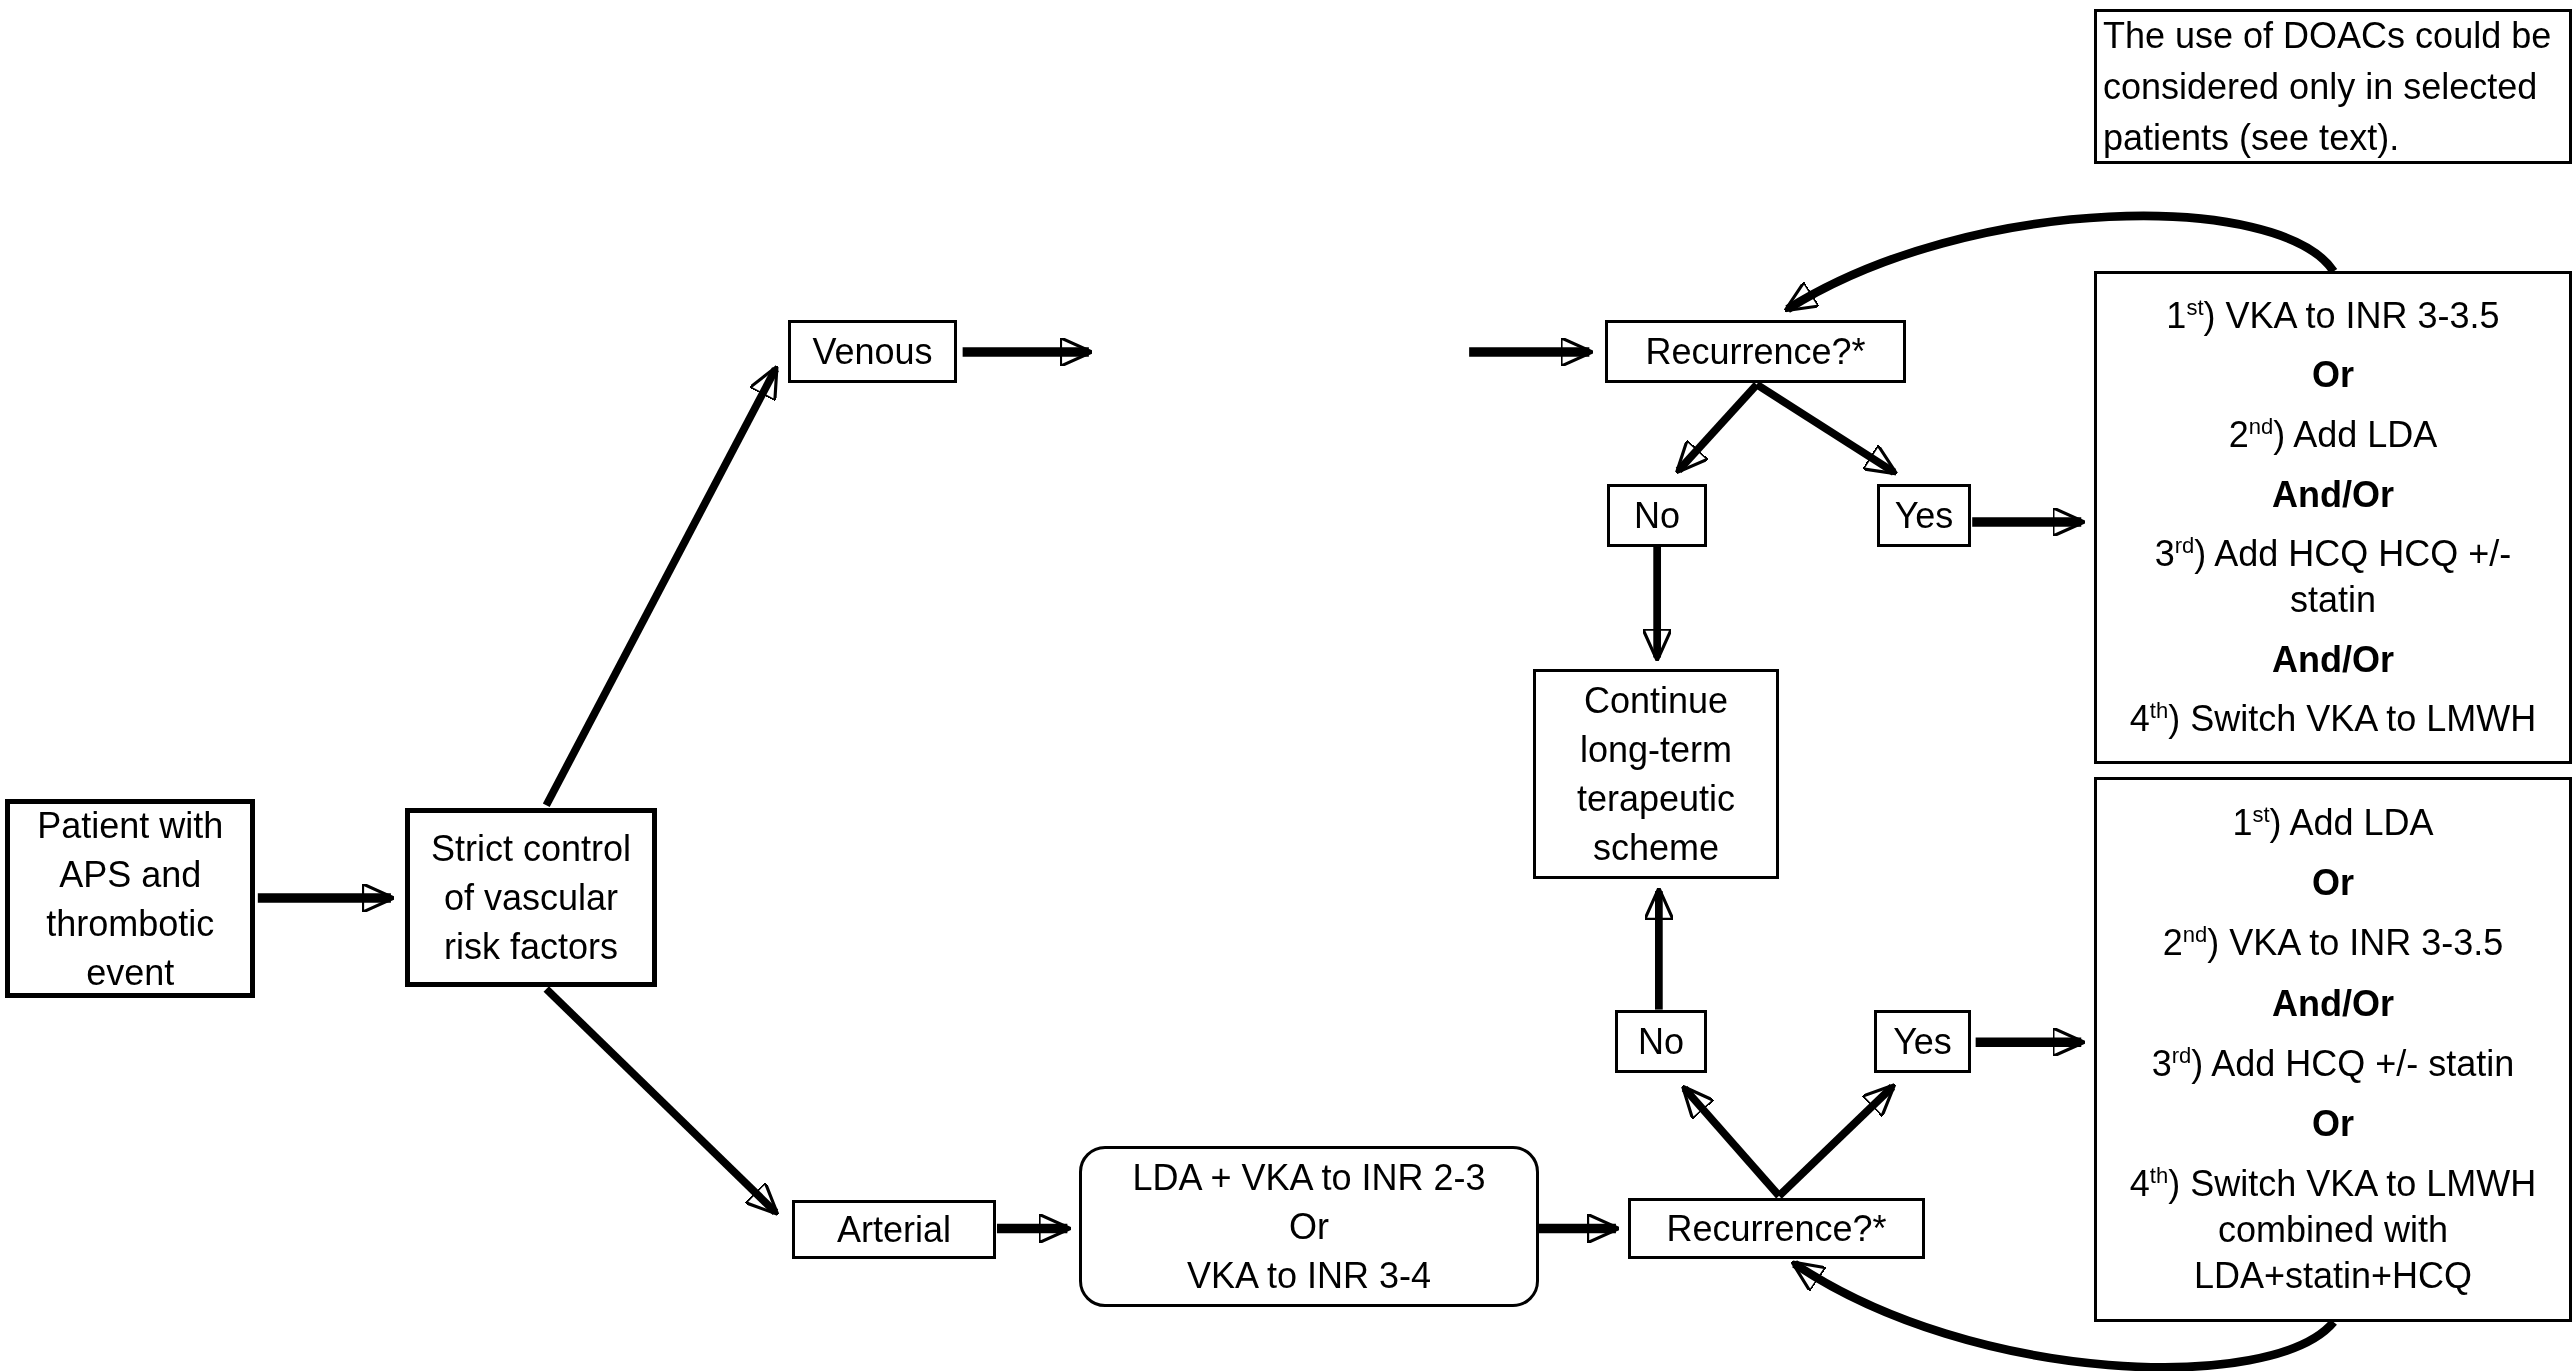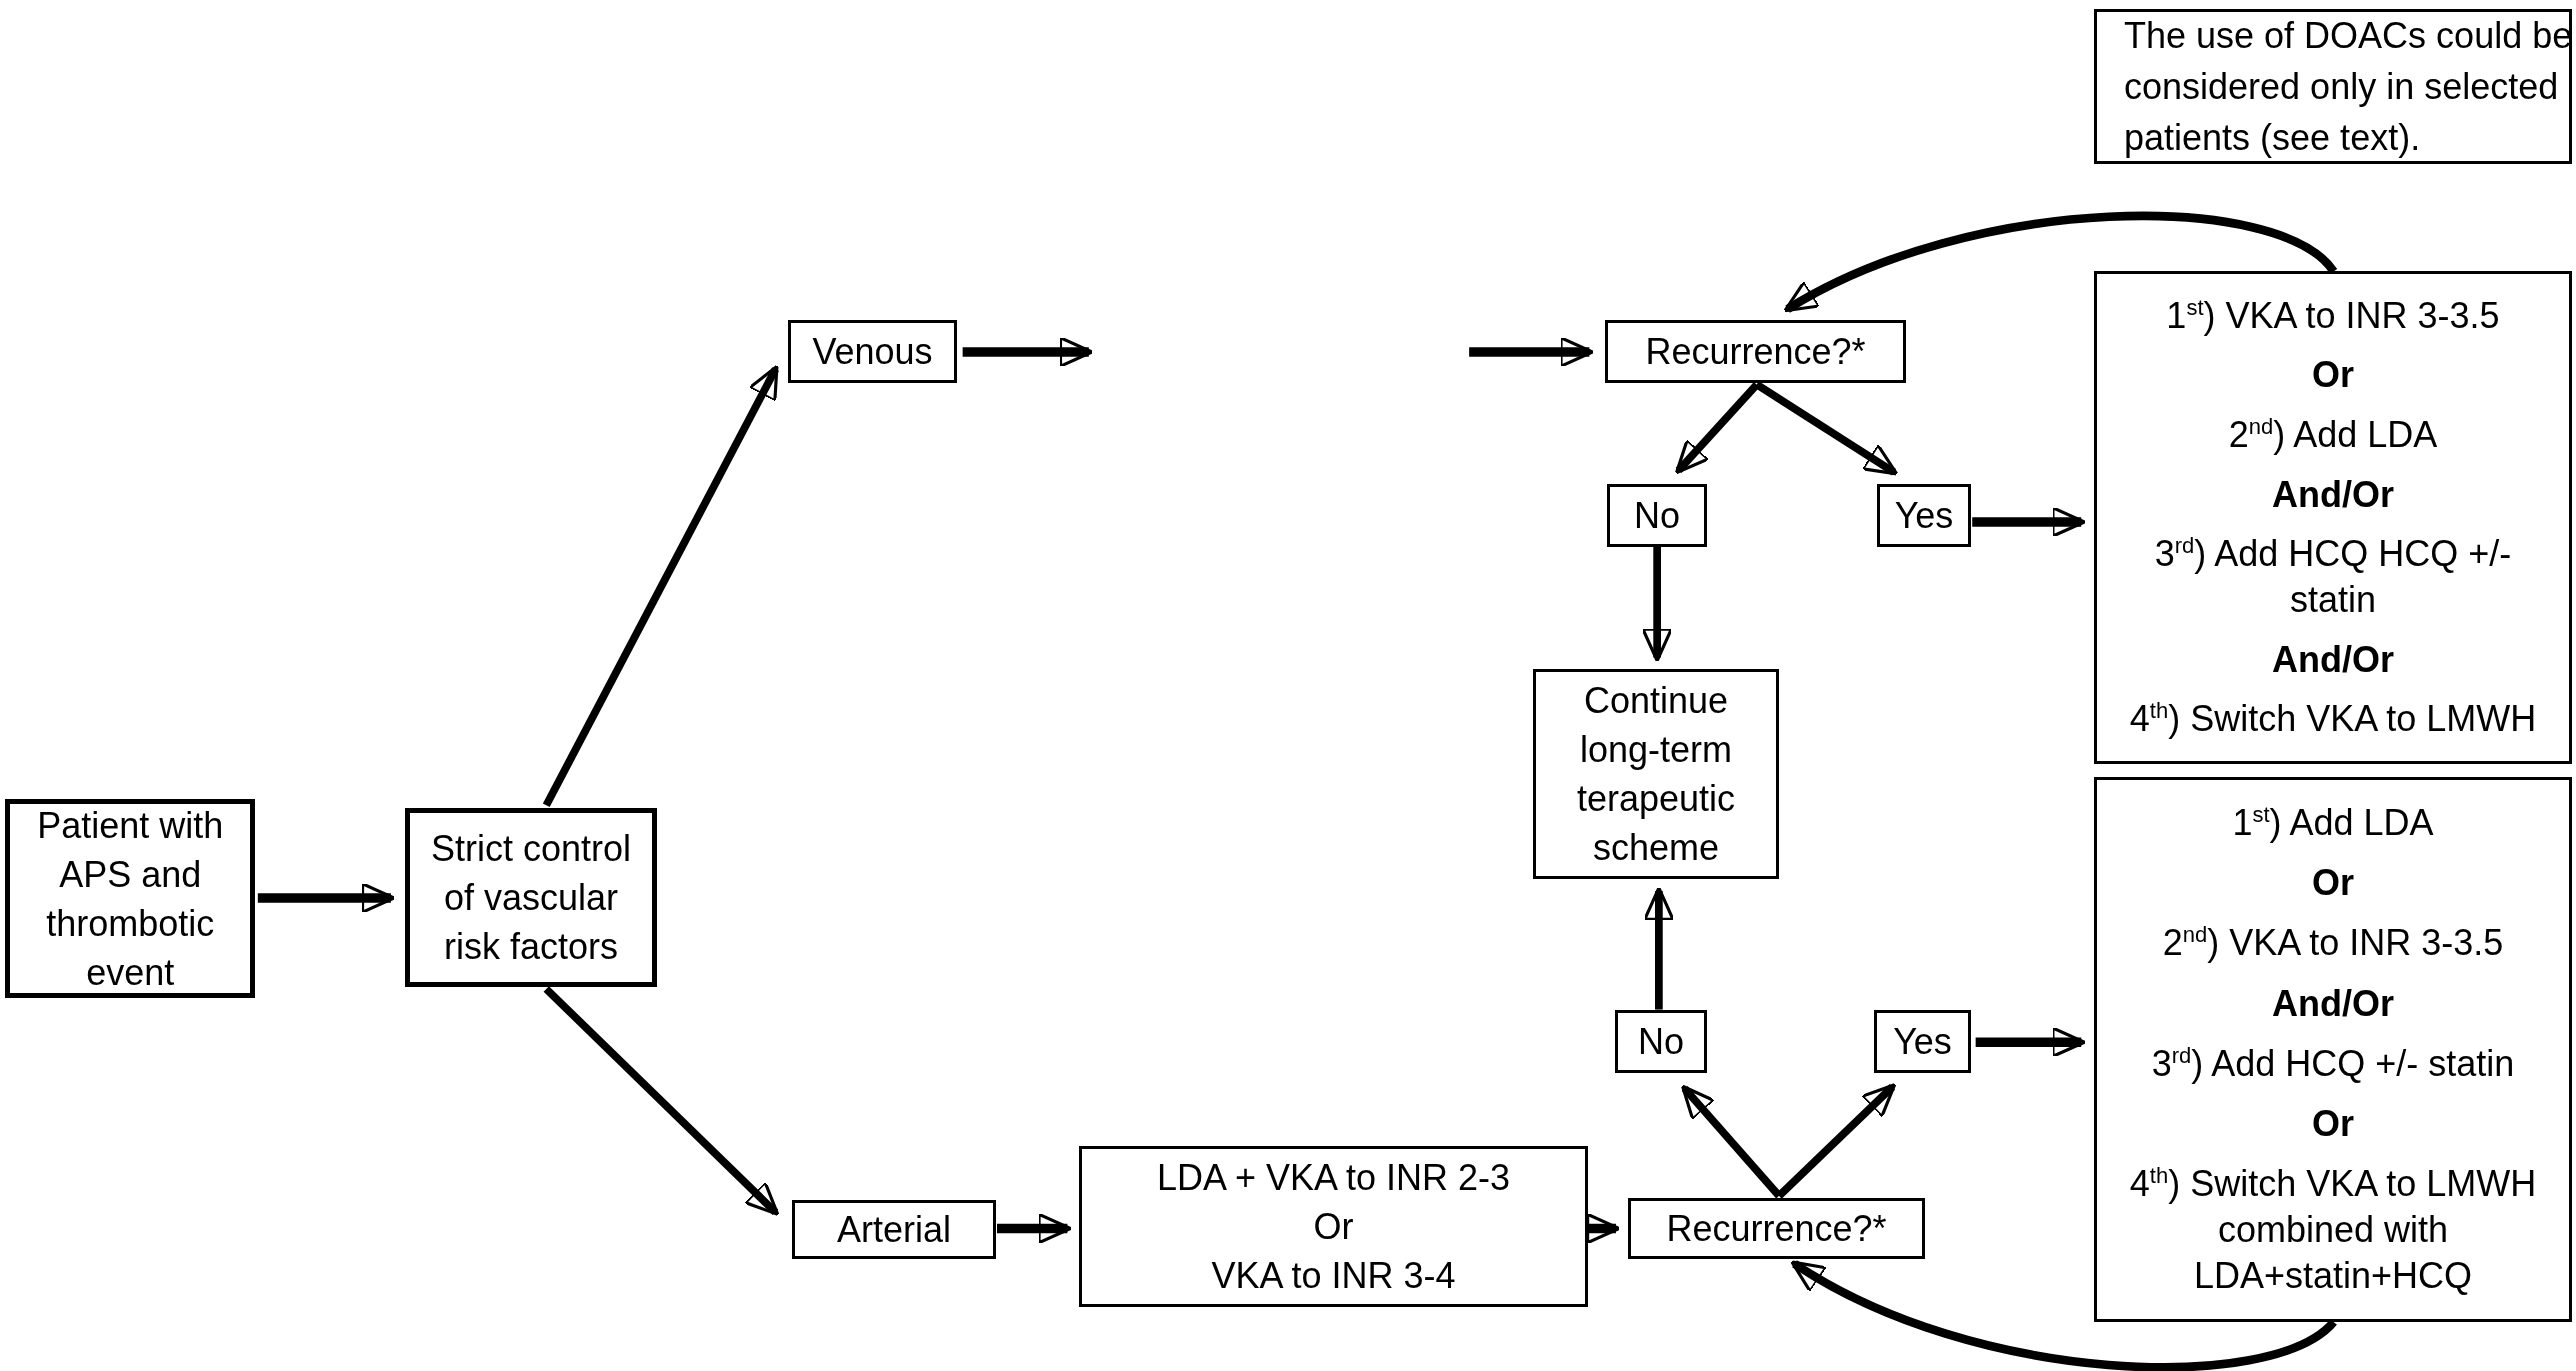--- a/index.html
+++ b/index.html
@@ -34,21 +34,21 @@
     justify-content: center;
     text-align: center;
     font-size: 36px;
     line-height: 49px;
     color: var(--line, #000000);
   }
   .box.thick { border-width: 5.2px; }
   .box.note {
     align-items: flex-start;
     text-align: right;
-    padding-left: 27px;
+    padding-left: 6px;
     line-height: 51px;
   }
   .box.treatment {
     justify-content: space-evenly;
     padding: 5.2px 3.4px;
     line-height: 46px;
   }
   .para { white-space: nowrap; }
   .bold { font-weight: bold; }
   sup {
@@ -149,21 +149,21 @@
   </div>
 
   <div class="box" style="left:1874px; top:1010px; width:97px; height:63px;">
     <span>Yes</span>
   </div>
 
   <div class="box" style="left:792px; top:1200px; width:204px; height:59px;">
     <span>Arterial</span>
   </div>
 
-  <div class="box" style="left:1079px; top:1146px; width:509px; height:161px;">
+  <div class="box" style="left:1079px; top:1146px; width:460px; height:161px;border-radius:26px;">
     <div class="ln">LDA + VKA to INR 2-3</div>
     <div class="ln">Or</div>
     <div class="ln">VKA to INR 3-4</div>
   </div>
 
   <div class="box" style="left:1628px; top:1198px; width:297px; height:61px;">
     <span>Recurrence?*</span>
   </div>
 
   <div class="box treatment" style="left:2094px; top:777px; width:478px; height:545px;">

